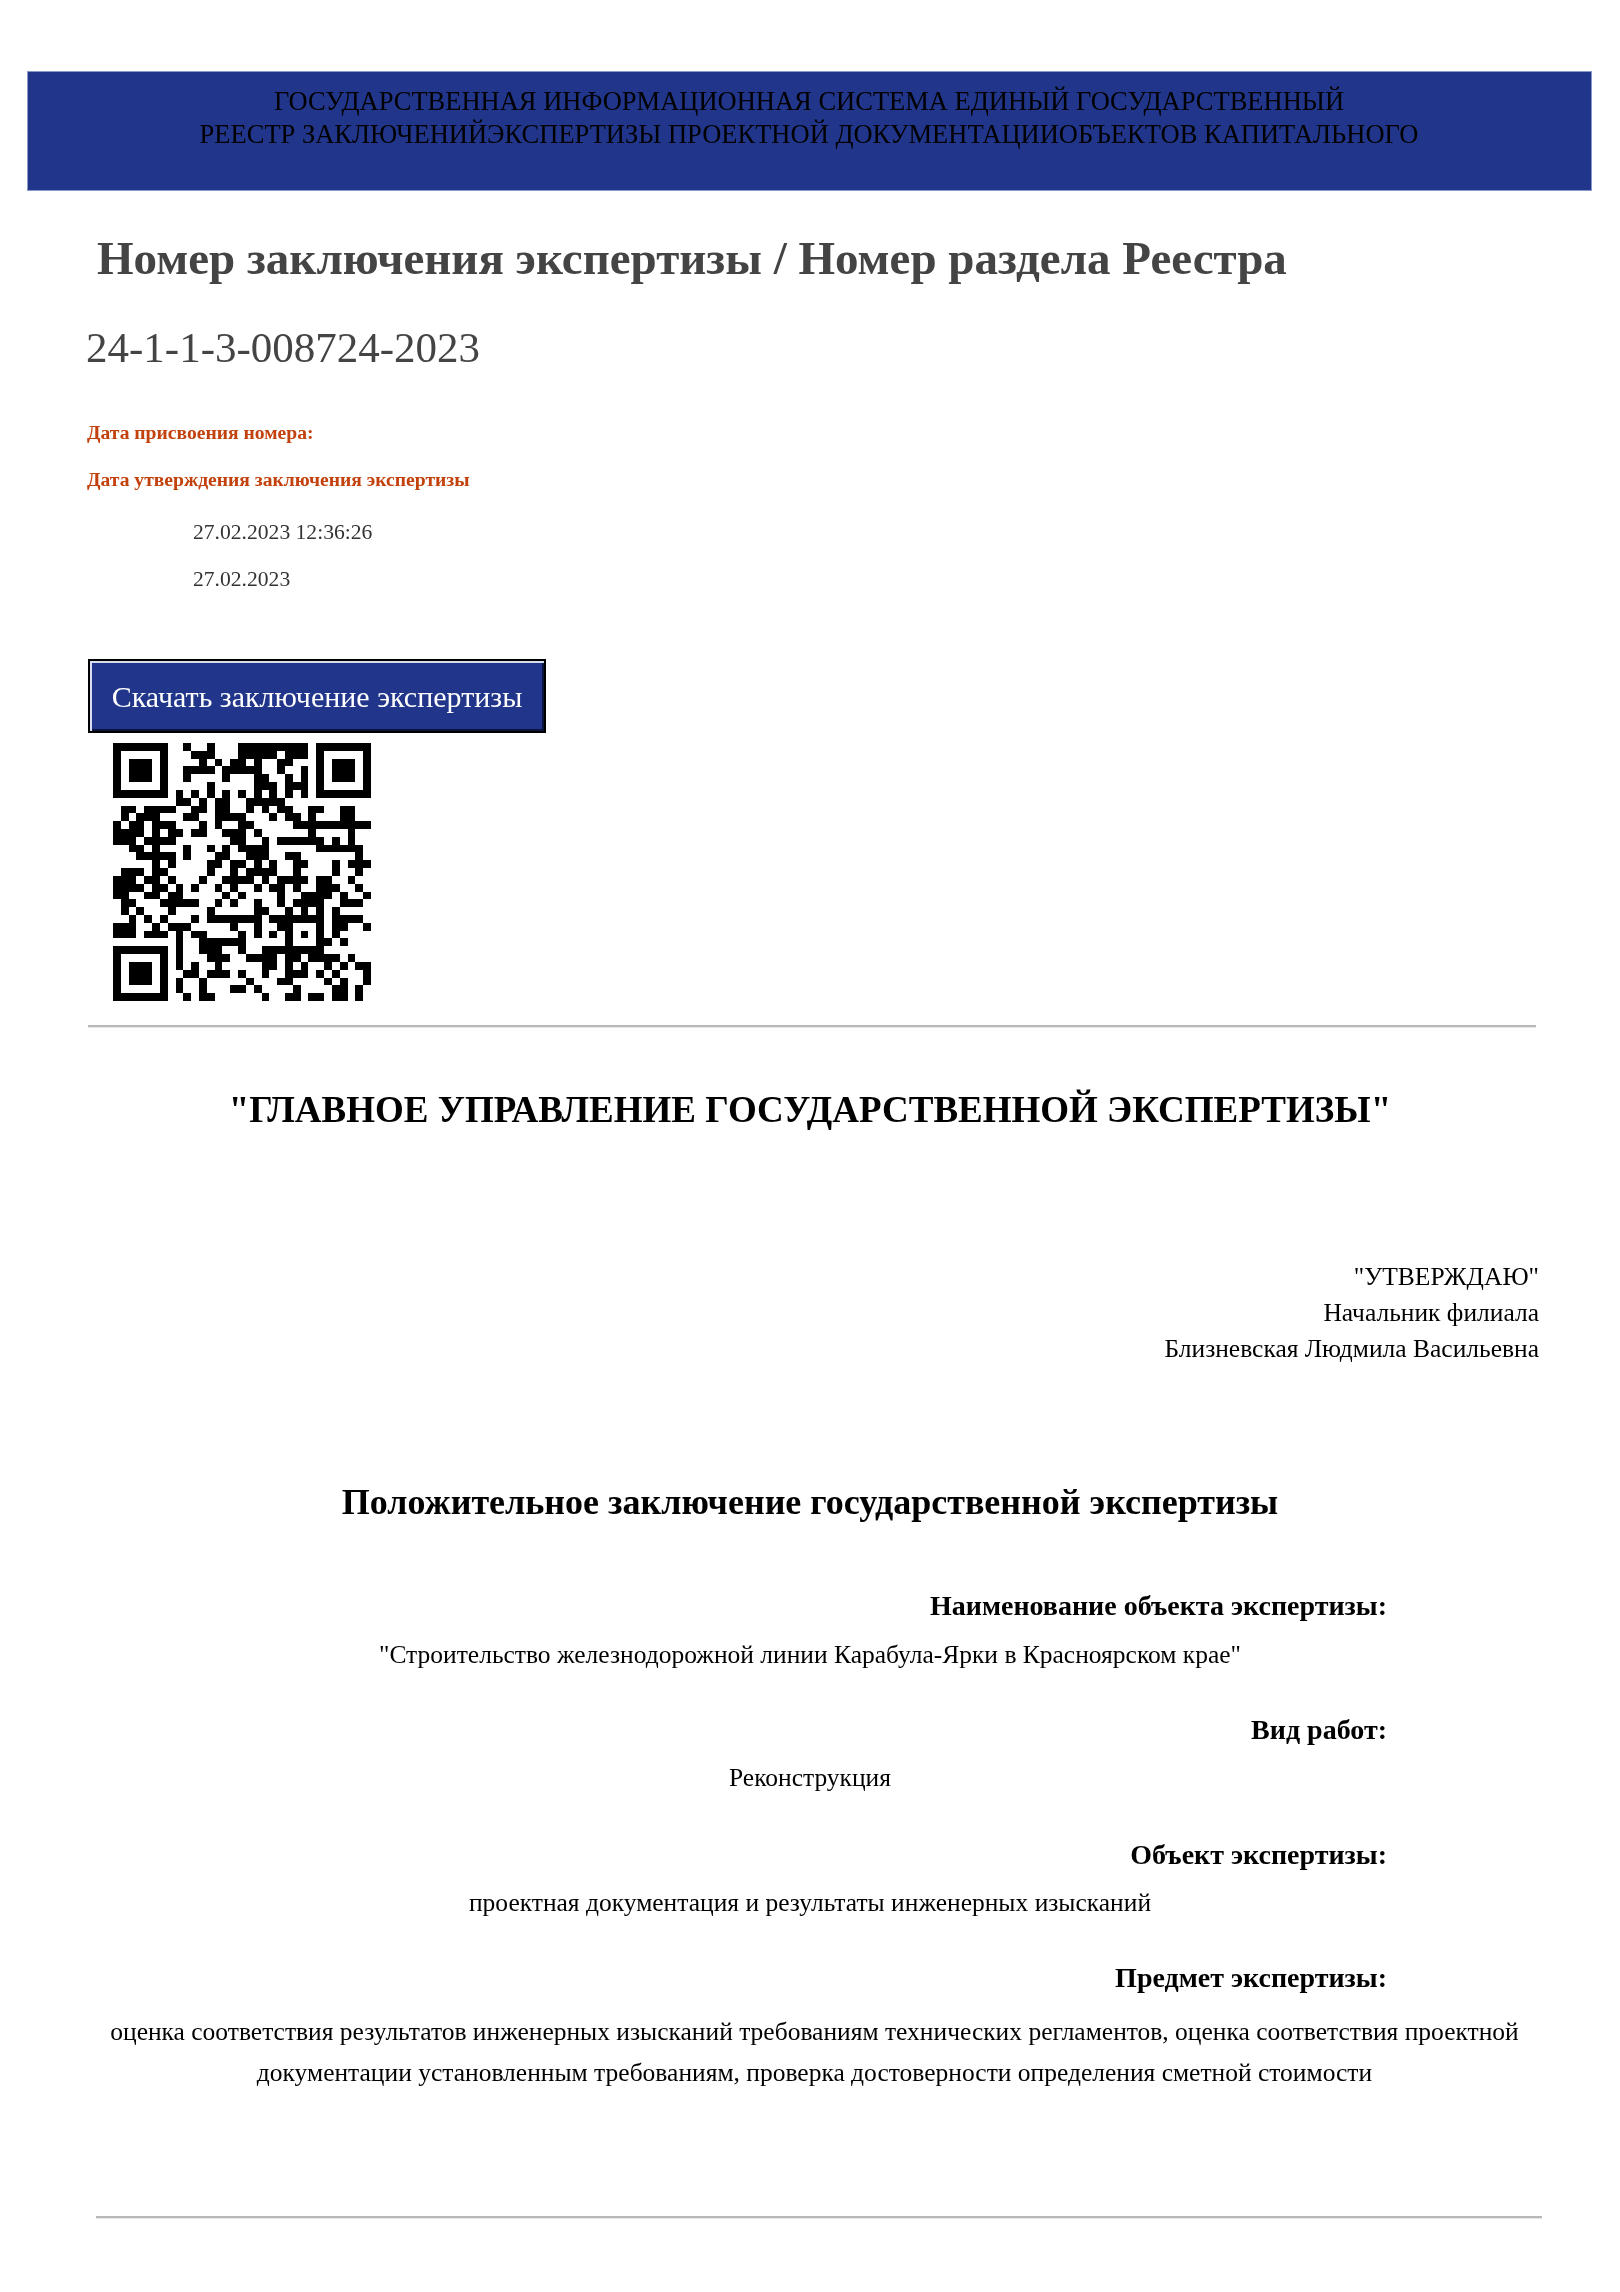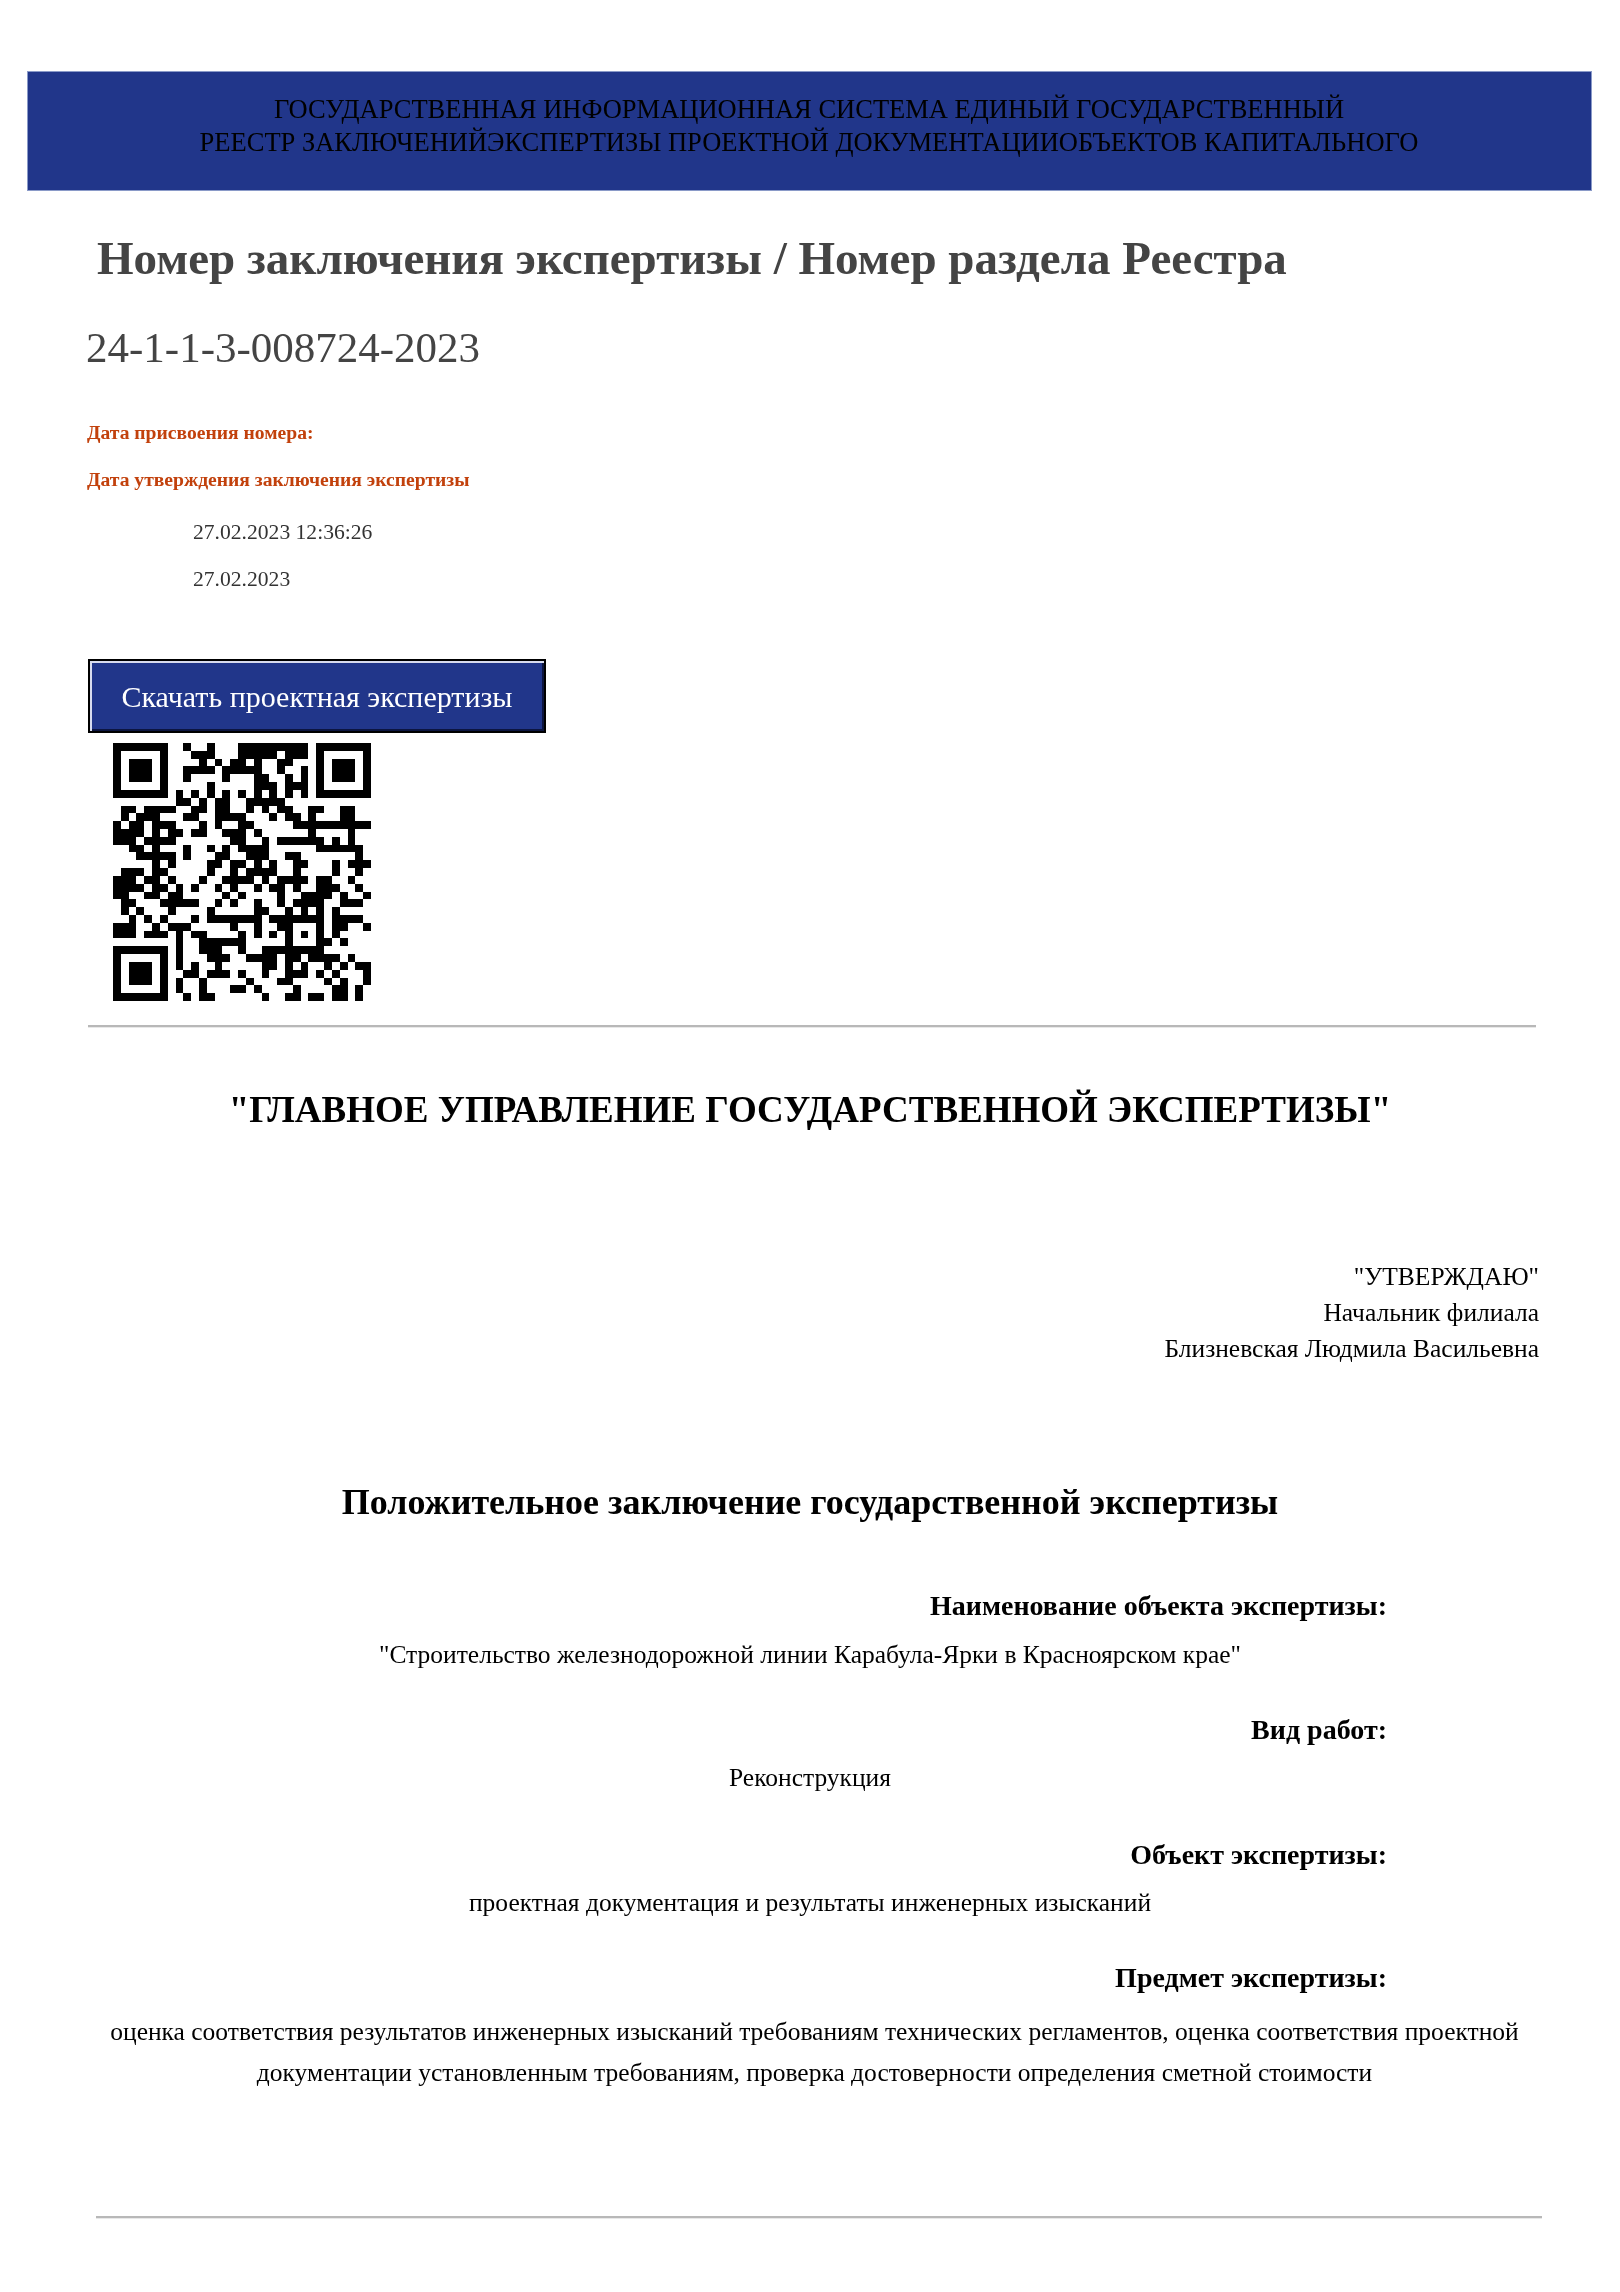--- a/index.html
+++ b/index.html
@@ -1,21 +1,21 @@
 <!DOCTYPE html>
 <html><head>
 <meta charset="utf-8">
 <style>
   html, body { margin:0; padding:0; background:#ffffff; }
   body { width:1620px; height:2293px; position:relative; overflow:hidden;
          font-family: "Liberation Serif", "DejaVu Serif", serif; color:#000; }
   .abs { position:absolute; }
   .banner { left:26.5px; top:71px; width:1565px; height:120px; background:#21368A;
             border:1px solid #8a9ac8; box-sizing:border-box; text-align:center;
-            font-size:26.5px; line-height:33px; color:#000; padding-top:21px; }
+            font-size:26.5px; line-height:33px; color:#000; padding-top:13px; }
   .banner span { display:block; }
   .title { left:97px; top:231px; font-size:47px; font-weight:bold; color:#444444; white-space:nowrap; }
   .reg-number { left:86px; top:323px; font-size:43px; color:#444444; }
   .label { left:87px; font-size:19.6px; color:#c2410c;font-weight:bold; }
   .value { left:193px; font-size:21.6px; color:#333333; }
   .download-btn { left:88px; top:659px; width:458px; height:74px; box-sizing:border-box;
                   background:#21368A; color:#ffffff; font-size:30px; text-align:center;
                   line-height:65px; border:2.9px solid #000; outline:none;
                   box-shadow: inset 2px 2px 0 #d8dcef, inset -2px -2px 0 #0c1540;
                   cursor:pointer; font-family:"Liberation Serif", serif; padding:0; }
@@ -39,21 +39,21 @@
 </div>
 
 <div class="abs title">Номер заключения экспертизы / Номер раздела Реестра</div>
 <div class="abs reg-number">24-1-1-3-008724-2023</div>
 
 <div class="abs label" style="top:422px;">Дата присвоения номера:</div>
 <div class="abs label" style="top:469px;">Дата утверждения заключения экспертизы</div>
 <div class="abs value" style="top:520px;">27.02.2023 12:36:26</div>
 <div class="abs value" style="top:567px;">27.02.2023</div>
 
-<button class="abs download-btn">Скачать проектная экспертизы</button>
+<button class="abs download-btn">Скачать заключение экспертизы</button>
 
 <div class="abs qr">
   <svg id="qr-svg" width="258" height="258" viewBox="0 0 33 33" shape-rendering="crispEdges" xmlns="http://www.w3.org/2000/svg">
       <rect x="0" y="0" width="1" height="1" fill="#000"></rect>
       <rect x="1" y="0" width="1" height="1" fill="#000"></rect>
       <rect x="2" y="0" width="1" height="1" fill="#000"></rect>
       <rect x="3" y="0" width="1" height="1" fill="#000"></rect>
       <rect x="4" y="0" width="1" height="1" fill="#000"></rect>
       <rect x="5" y="0" width="1" height="1" fill="#000"></rect>
       <rect x="6" y="0" width="1" height="1" fill="#000"></rect>

